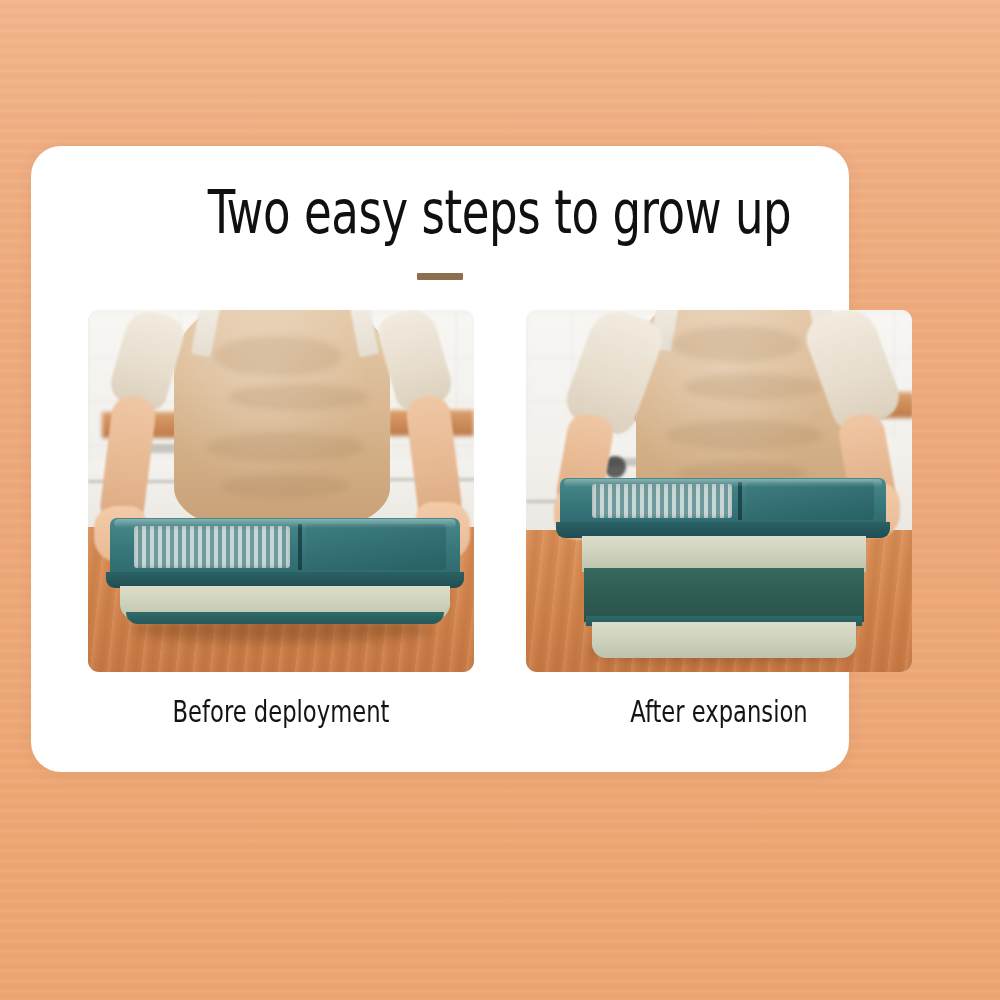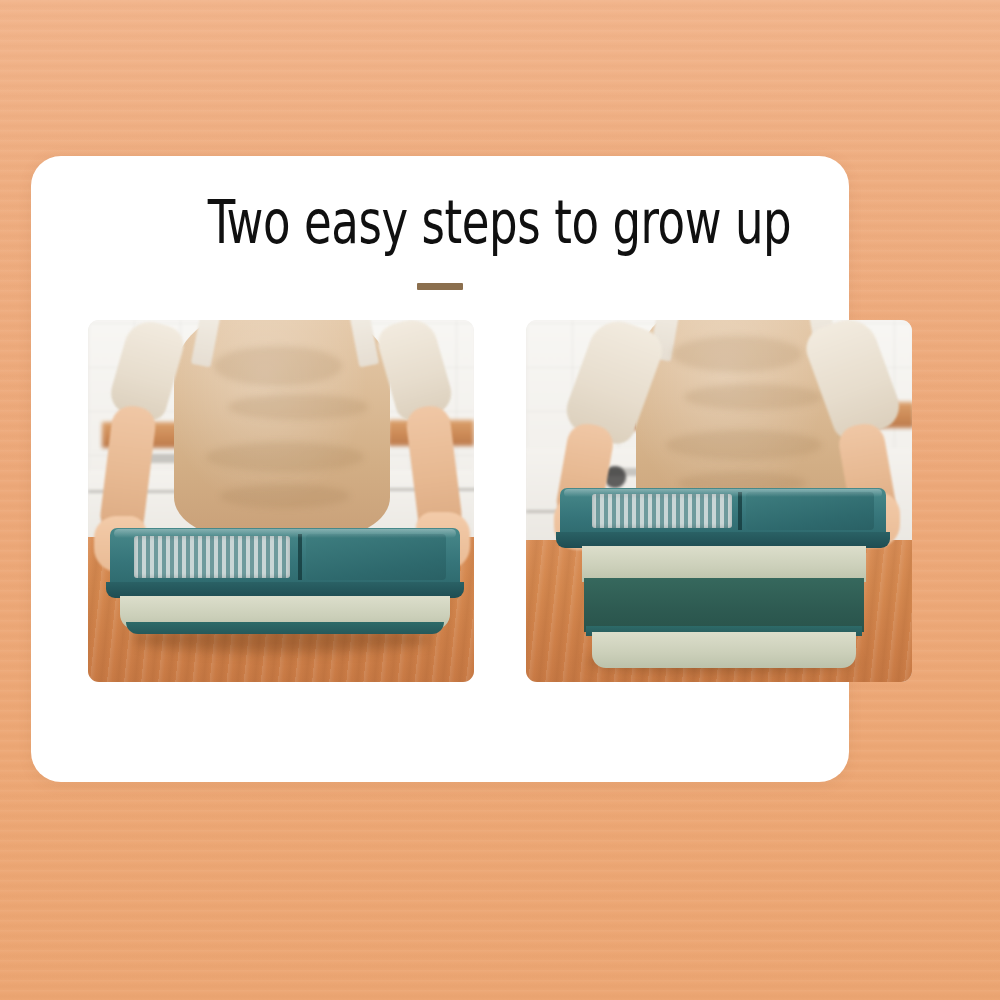--- a/index.html
+++ b/index.html
@@ -25,21 +25,21 @@
         rgba(170,100,50,0.045) 6px,
         rgba(255,255,255,0.00) 10px
       ),
       linear-gradient(180deg, #F2B58C 0%, #EFAE81 18%, #EDA97A 48%, #EDA876 75%, #ECA673 100%);
   }
 
   
   #card {
     position: absolute;
     left: 31px;
-    top: 156px;
+    top: 146px;
     width: 818px;
     height: 626px;
     background: #FFFFFF;
     border-radius: 30px;
     box-shadow: 0 2px 14px rgba(150, 90, 45, 0.10);
   }
 
   
   .title {
     position: absolute;
@@ -350,15 +350,19 @@
         <div class="lid-lip" style="left:30px; top:212px; width:334px; height:16px;"></div>
 
         <div class="band-light" style="left:56px; top:226px; width:284px; height:36px;"></div>
         <div class="band-dark" style="left:58px; top:258px; width:280px; height:54px;"></div>
         <div class="band-mid" style="left:60px; top:306px; width:276px; height:10px;"></div>
         <div class="band-light" style="left:66px; top:312px; width:264px; height:36px; border-radius:0 0 14px 14px;"></div>
       </div>
 
     </div>
 
+    <div class="caption-row">
+      <div class="caption">Before deployment</div>
+      <div class="caption">After expansion</div>
+    </div>
 
   </div>
 </div>
 
 </body></html>

